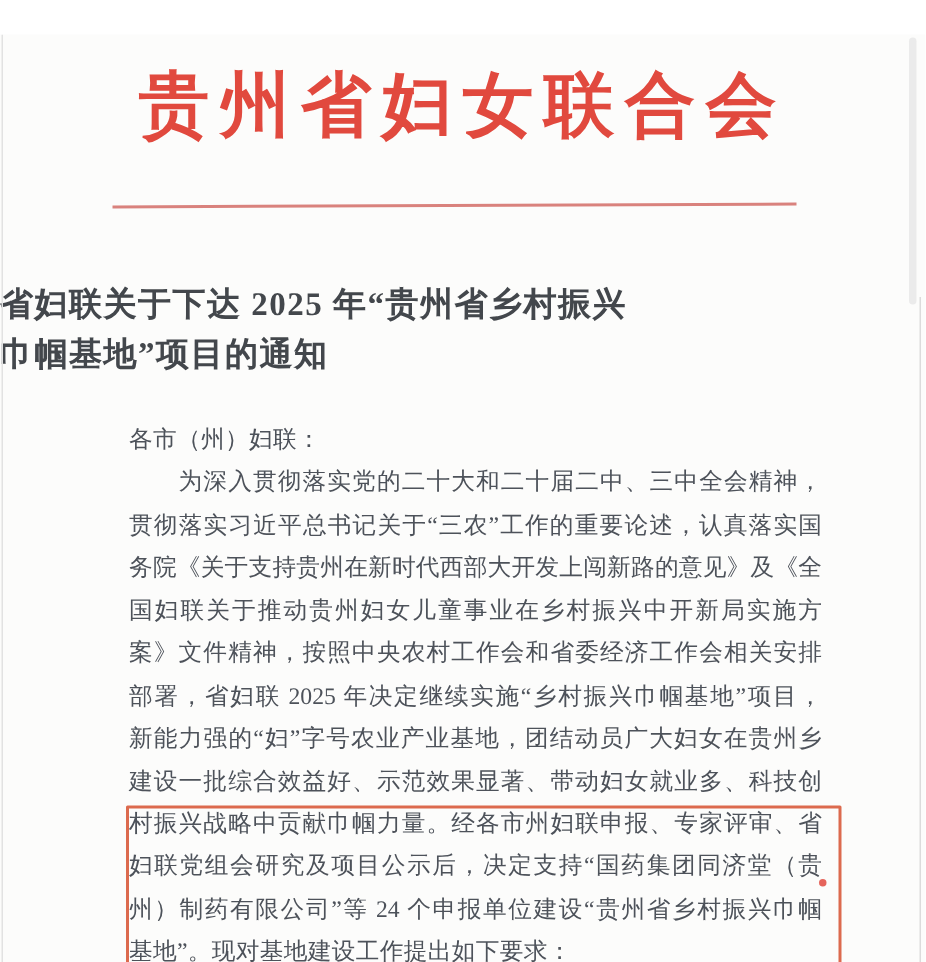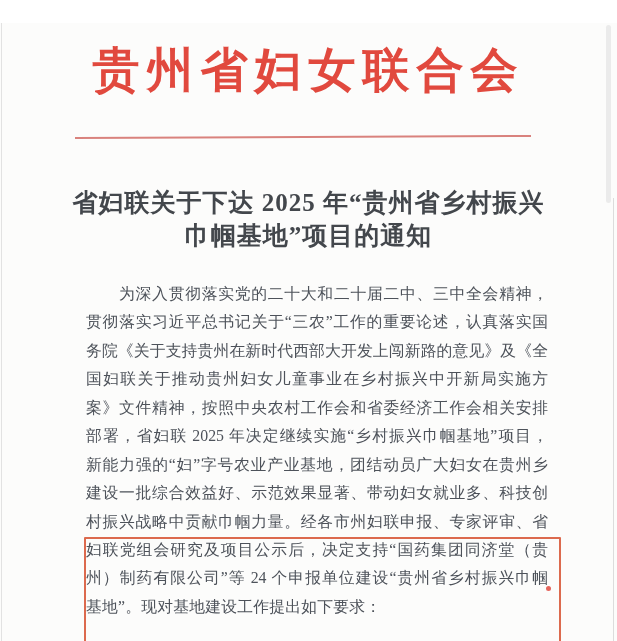--- a/index.html
+++ b/index.html
@@ -53,22 +53,21 @@
     left: 75px; top: 113px;
     width: 456px; height: 2px;
     background: var(--rule_red, #d9827d);
     transform: rotate(-0.25deg);
   }
   
   .doc-title {
     position: absolute;
     left: 0; top: 163px;
     width: 100%;
-    text-align: center;
-    font-size: 25px;
+    font-size: 22px;
     font-weight: bold;
     line-height: 33px;
     color: var(--title_text, #43474c);
     letter-spacing: 1px;
   }
   
   .body-block {
     position: absolute;
     left: 86px; top: 257px;
     width: 462px;
@@ -115,20 +114,21 @@
   <div class="letterhead">贵州省妇女联合会</div>
 
   <div class="red-rule"></div>
 
   <div class="doc-title">
     <div>省妇联关于下达 2025 年“贵州省乡村振兴</div>
     <div>巾帼基地”项目的通知</div>
   </div>
 
   <div class="body-block">
+      <div class="body-line">各市（州）妇联：</div>
       <div class="body-line fill">　　为深入贯彻落实党的二十大和二十届二中、三中全会精神，</div>
       <div class="body-line fill">贯彻落实习近平总书记关于“三农”工作的重要论述，认真落实国</div>
       <div class="body-line fill">务院《关于支持贵州在新时代西部大开发上闯新路的意见》及《全</div>
       <div class="body-line fill">国妇联关于推动贵州妇女儿童事业在乡村振兴中开新局实施方</div>
       <div class="body-line fill">案》文件精神，按照中央农村工作会和省委经济工作会相关安排</div>
       <div class="body-line fill">部署，省妇联 2025 年决定继续实施“乡村振兴巾帼基地”项目，</div>
       <div class="body-line fill">新能力强的“妇”字号农业产业基地，团结动员广大妇女在贵州乡</div>
       <div class="body-line fill">建设一批综合效益好、示范效果显著、带动妇女就业多、科技创</div>
       <div class="body-line fill">村振兴战略中贡献巾帼力量。经各市州妇联申报、专家评审、省</div>
       <div class="body-line fill">妇联党组会研究及项目公示后，决定支持“国药集团同济堂（贵</div>

